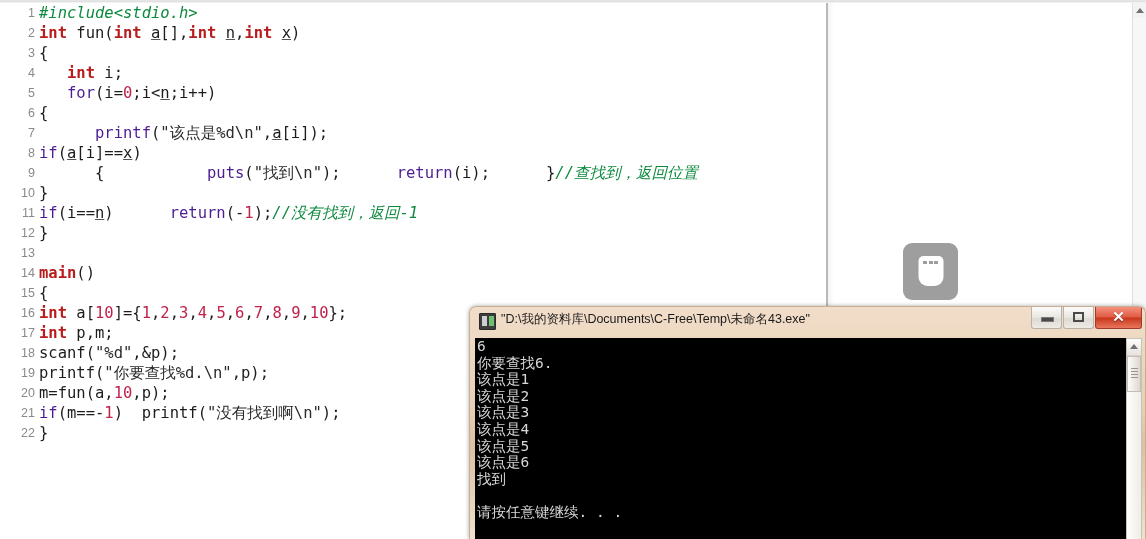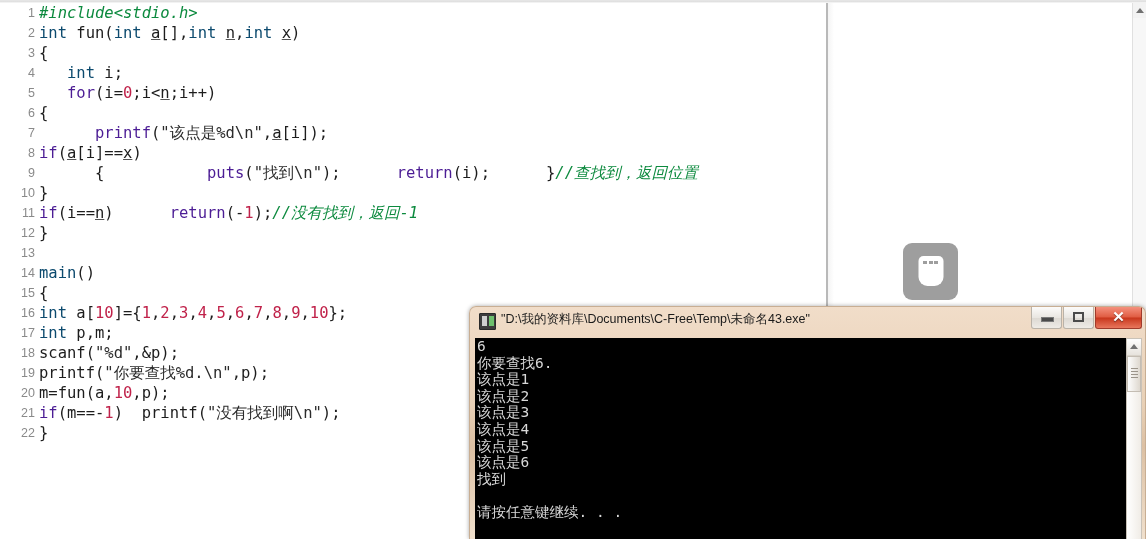--- a/index.html
+++ b/index.html
@@ -67,21 +67,21 @@
     font-size: 12.5px;
     vertical-align: top;
     line-height: 20px;
     margin-right: 4px;
     -webkit-user-select: none;
     user-select: none;
   }
   .ctext { color: #1d1d1d; }
 
   
-  .kw   { color: #0c4a6e; }            
+  .kw   { color: #b91c1c; font-weight: bold; }            
   .kwr  { color: #4c1d95; }            
   .num  { color: #c0224a; }            
   .str  { color: #2b2b2b; }            
   .cmt  { color: #0c8a3e; font-style: italic; }
   .und  { text-decoration: underline; text-decoration-color: #555; }
 
   
   .splitter {
     position: absolute;
     left: 826px; top: 3px;

